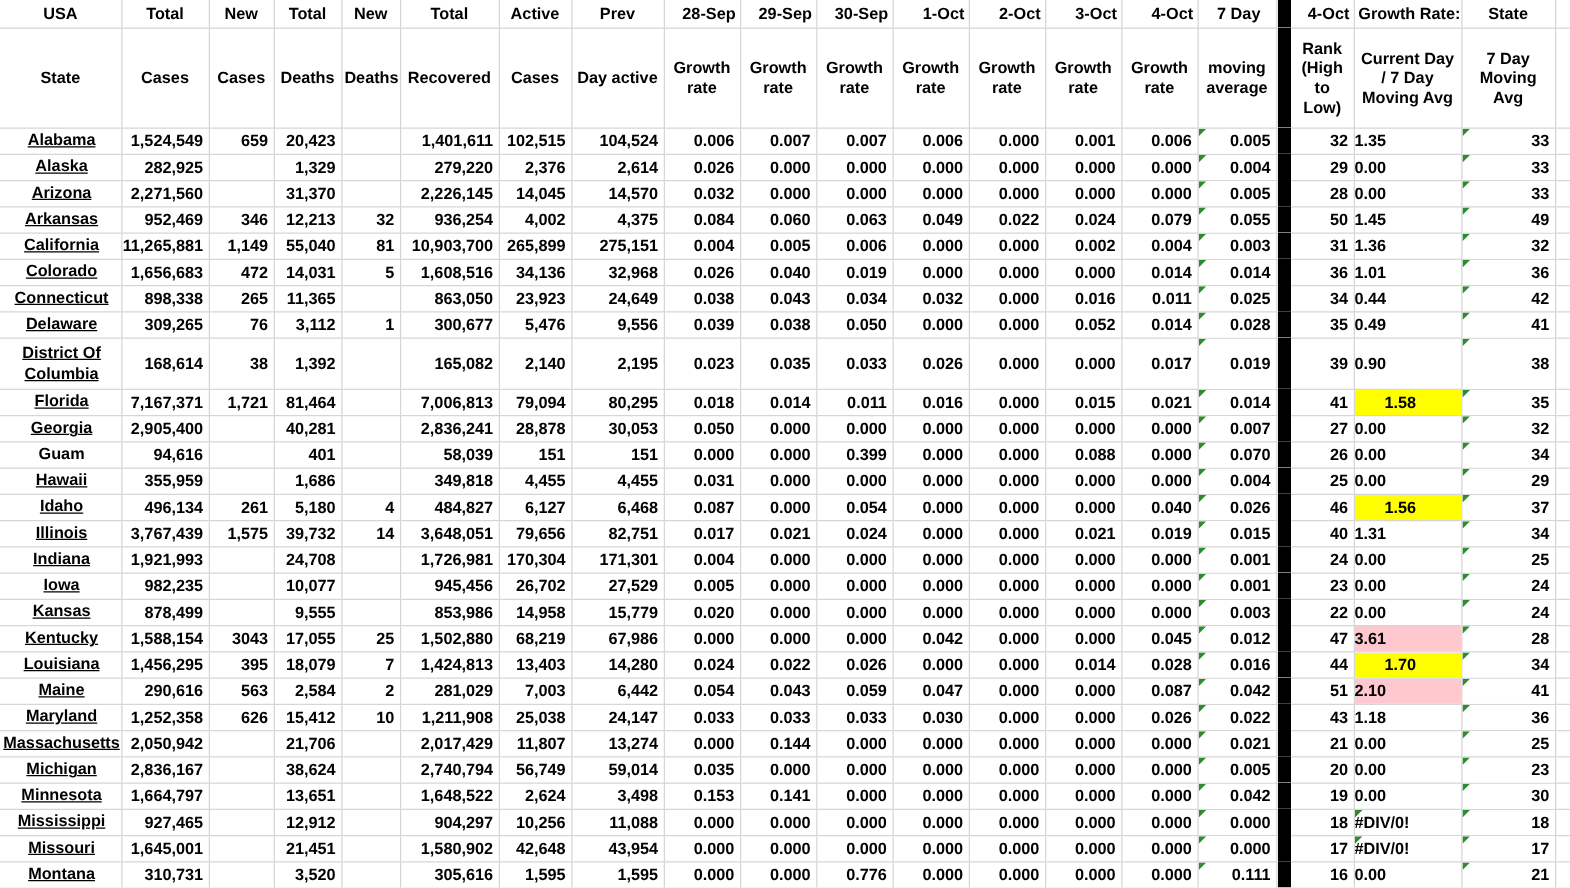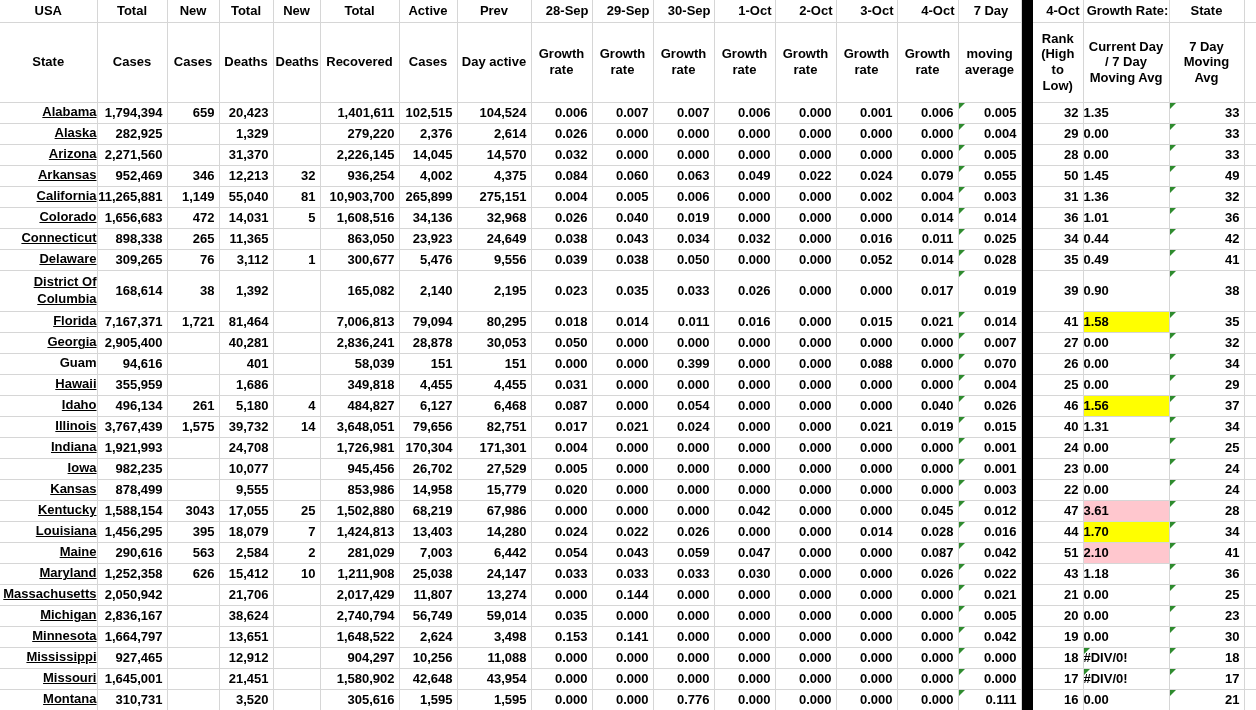--- a/index.html
+++ b/index.html
@@ -10,26 +10,26 @@
         border-right:1px solid var(--grid);border-bottom:1px solid var(--grid);
         font-size:13px;line-height:1.2;vertical-align:middle;background:#fff;}
   thead th{font-weight:bold;text-align:center;white-space:normal;}
   tr.h1 th{height:22px;}
   tr.h2 th{height:80px;padding:0 2px;}
   tbody tr{height:21px;}
   tbody tr.tall{height:41px;margin-top:25px;}
   td{white-space:nowrap;}
   .al{text-align:center;padding-left:3px;}
   .ar{text-align:right;padding-right:3px;}
-  .state{text-align:right;padding-left:2px;text-decoration:underline;white-space:normal;line-height:1.25;}
+  .state{text-align:center;padding-left:2px;text-decoration:underline;white-space:normal;line-height:1.25;}
   .state.nolink{text-decoration:none;}
   .num{text-align:right;padding-right:4px;}
   .it{}
   .ratio{text-align:left;}
-  .bg-y{background:var(--yellow);}
+  .bg-y{background:var(--yellow);padding-left:24px;}
   .bg-p{background:var(--pink);}
   .tri{position:relative;}
   .tri::before{content:"";position:absolute;top:0;left:0;width:0;height:0;
                border-top:6px solid var(--tri);border-right:6px solid transparent;}
   .divider{background:var(--divider) !important;border:none;}
   .filler{border-bottom:1px solid var(--grid);}
 </style>
 </head>
 <body>
 
@@ -101,21 +101,21 @@
       <th class="divider"></th>
       <th>Rank (High to Low)</th>
       <th>Current Day / 7 Day Moving Avg</th>
       <th>7 Day Moving Avg</th>
       <th class="filler"></th>
     </tr>
   </thead>
   <tbody>
       <tr>
         <td class="state">Alabama</td>
-        <td class="num">1,794,394</td>
+        <td class="num">1,524,549</td>
         <td class="num">659</td>
         <td class="num">20,423</td>
         <td class="num"></td>
         <td class="num it">1,401,611</td>
         <td class="num">102,515</td>
         <td class="num">104,524</td>
         <td class="num">0.006</td>
         <td class="num">0.007</td>
         <td class="num">0.007</td>
         <td class="num">0.006</td>

